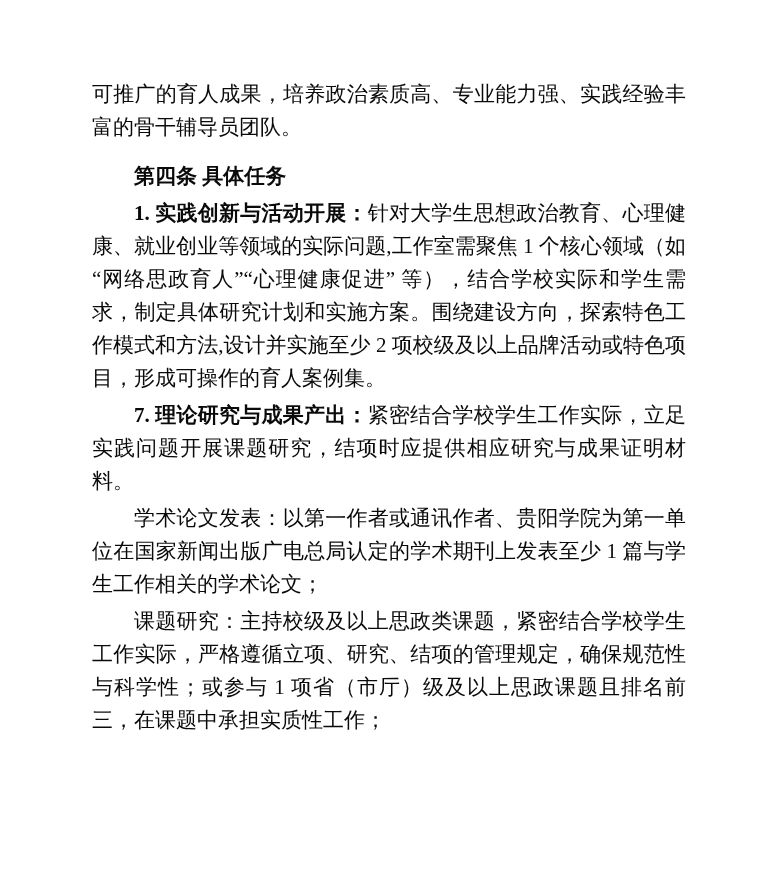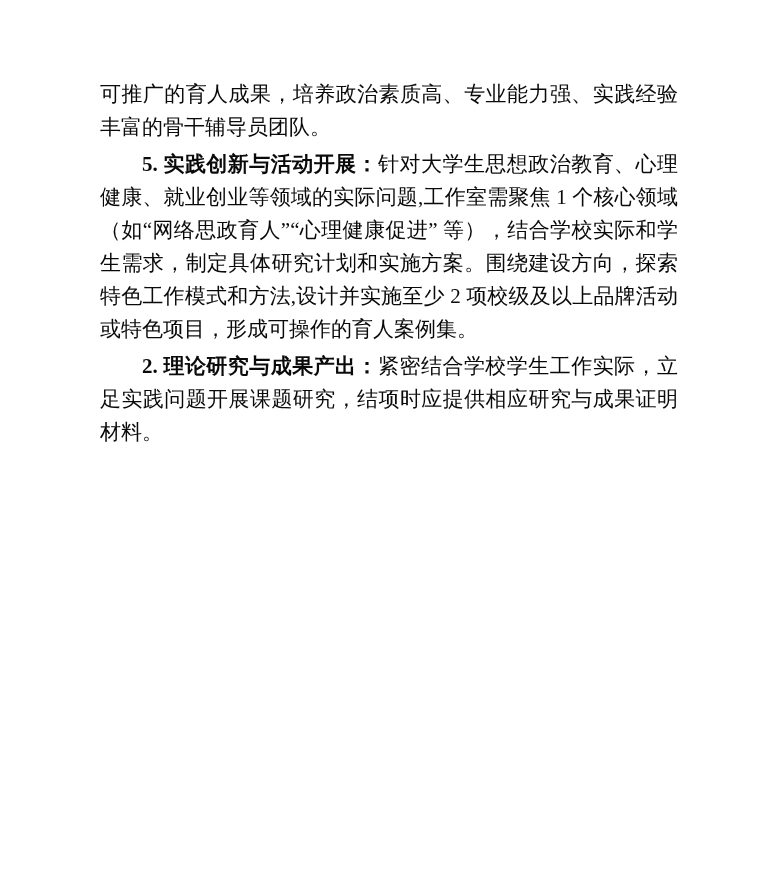--- a/index.html
+++ b/index.html
@@ -14,21 +14,21 @@
     background: #ffffff;
     box-sizing: border-box;
     padding: 74px 94px 20px 92px;
     overflow: hidden;
     font-family: "Liberation Serif", "DejaVu Serif", serif;
     font-size: 21px;
     line-height: 33px;
     color: #0a0a0a;
   }
   .para {
-    margin: 4px 8px;
+    margin: 4px 0;
     text-align: justify;
     text-justify: inter-ideograph;
     text-indent: 2em;
     word-break: break-all;
   }
   .para.no-indent {
     text-indent: 0;
   }
   .para.heading {
     font-weight: 700;
@@ -40,22 +40,25 @@
     font-style: normal;
   }
 </style>
 </head>
 <body>
 
 <div class="page">
 
   <p class="para no-indent"><b class="lead"></b><span>可推广的育人成果，培养政治素质高、专业能力强、实践经验丰富的骨干辅导员团队。</span></p>
 
+  <p class="para heading"><b class="lead">第四条 具体任务</b><span></span></p>
 
-  <p class="para"><b class="lead">5. 实践创新与活动开展：</b><span>针对大学生思想政治教育、心理健康、就业创业等领域的实际问题,工作室需聚焦 1 个核心领域（如“网络思政育人”“心理健康促进” 等），结合学校实际和学生需求，制定具体研究计划和实施方案。围绕建设方向，探索特色工作模式和方法,设计并实施至少 2 项校级及以上品牌活动或特色项目，形成可操作的育人案例集。</span></p>
+  <p class="para"><b class="lead">1. 实践创新与活动开展：</b><span>针对大学生思想政治教育、心理健康、就业创业等领域的实际问题,工作室需聚焦 1 个核心领域（如“网络思政育人”“心理健康促进” 等），结合学校实际和学生需求，制定具体研究计划和实施方案。围绕建设方向，探索特色工作模式和方法,设计并实施至少 2 项校级及以上品牌活动或特色项目，形成可操作的育人案例集。</span></p>
 
-  <p class="para"><b class="lead">2. 理论研究与成果产出：</b><span>紧密结合学校学生工作实际，立足实践问题开展课题研究，结项时应提供相应研究与成果证明材料。</span></p>
+  <p class="para"><b class="lead">7. 理论研究与成果产出：</b><span>紧密结合学校学生工作实际，立足实践问题开展课题研究，结项时应提供相应研究与成果证明材料。</span></p>
 
 
+  <p class="para"><b class="lead"></b><span>学术论文发表：以第一作者或通讯作者、贵阳学院为第一单位在国家新闻出版广电总局认定的学术期刊上发表至少 1 篇与学生工作相关的学术论文；</span></p>
 
+  <p class="para"><b class="lead"></b><span>课题研究：主持校级及以上思政类课题，紧密结合学校学生工作实际，严格遵循立项、研究、结项的管理规定，确保规范性与科学性；或参与 1 项省（市厅）级及以上思政课题且排名前三，在课题中承担实质性工作；</span></p>
 
 
 </div>
 
 </body></html>

